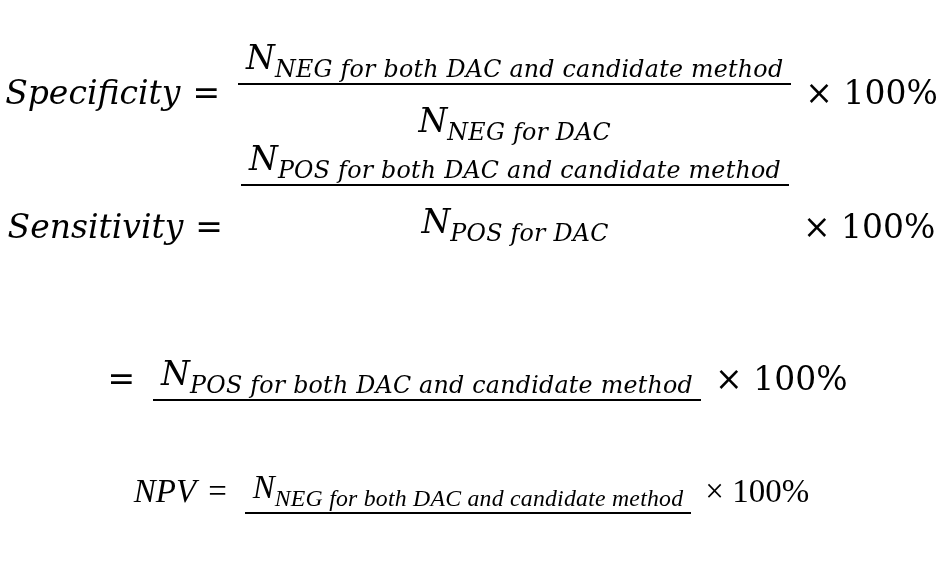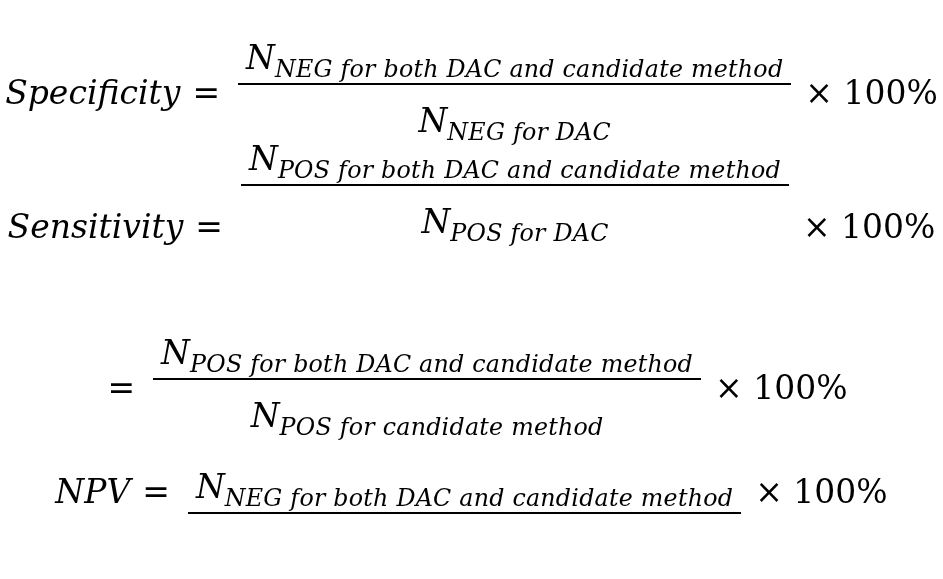--- a/index.html
+++ b/index.html
@@ -23,21 +23,21 @@
     min-height: 88px;
     display: flex;
     align-items: center;
     justify-content: center;
     font-size: 33px;
     white-space: nowrap;
   }
   .formula-1 { top: 39px; }
   .formula-2 { top: 140px; align-items: flex-end; }
   .formula-3 { top: 334px; }
-  .formula-4 { top: 447px; }
+  .formula-4 { top: 447px; font-family: Liberation Serif, serif; }
 
   .var-name {
     font-style: italic;
   }
   .eq {
     font-style: normal;
     margin: 0 18px 0 12px;
   }
   .frac {
     display: inline-flex;
@@ -93,21 +93,20 @@
     <span class="den"><span class="n-base">N</span><span class="sb">POS for DAC</span></span>
   </span>
   <span class="mult">× 100%</span>
 </div>
 
 <div class="formula formula-3">
   <span class="eq">=</span>
   <span class="frac">
     <span class="num"><span class="n-base">N</span><span class="sb">POS for both DAC and candidate method</span></span>
     <span class="rule"></span>
-    <span class="den"><span class="n-base">N</span><span class="sb">POS for candidate method</span></span>
   </span>
   <span class="mult">× 100%</span>
 </div>
 
 <div class="formula formula-4">
   <span class="var-name">NPV</span>
   <span class="eq">=</span>
   <span class="frac">
     <span class="num"><span class="n-base">N</span><span class="sb">NEG for both DAC and candidate method</span></span>
     <span class="rule"></span>

